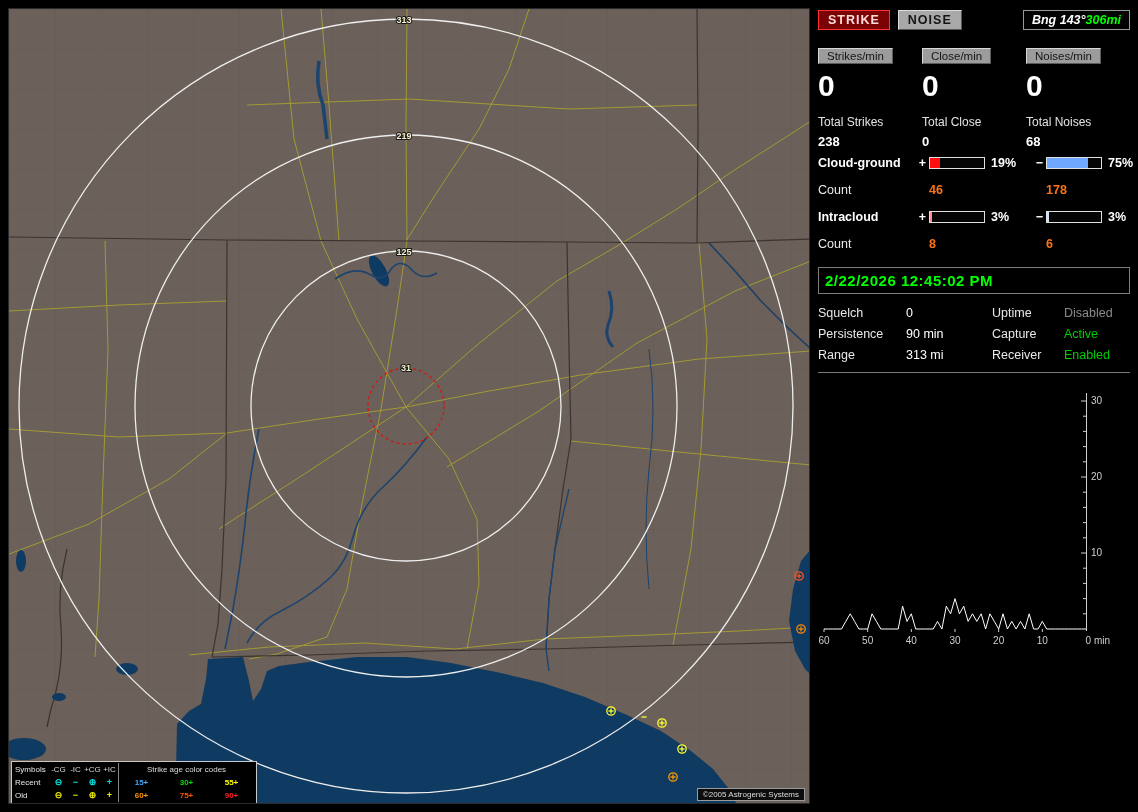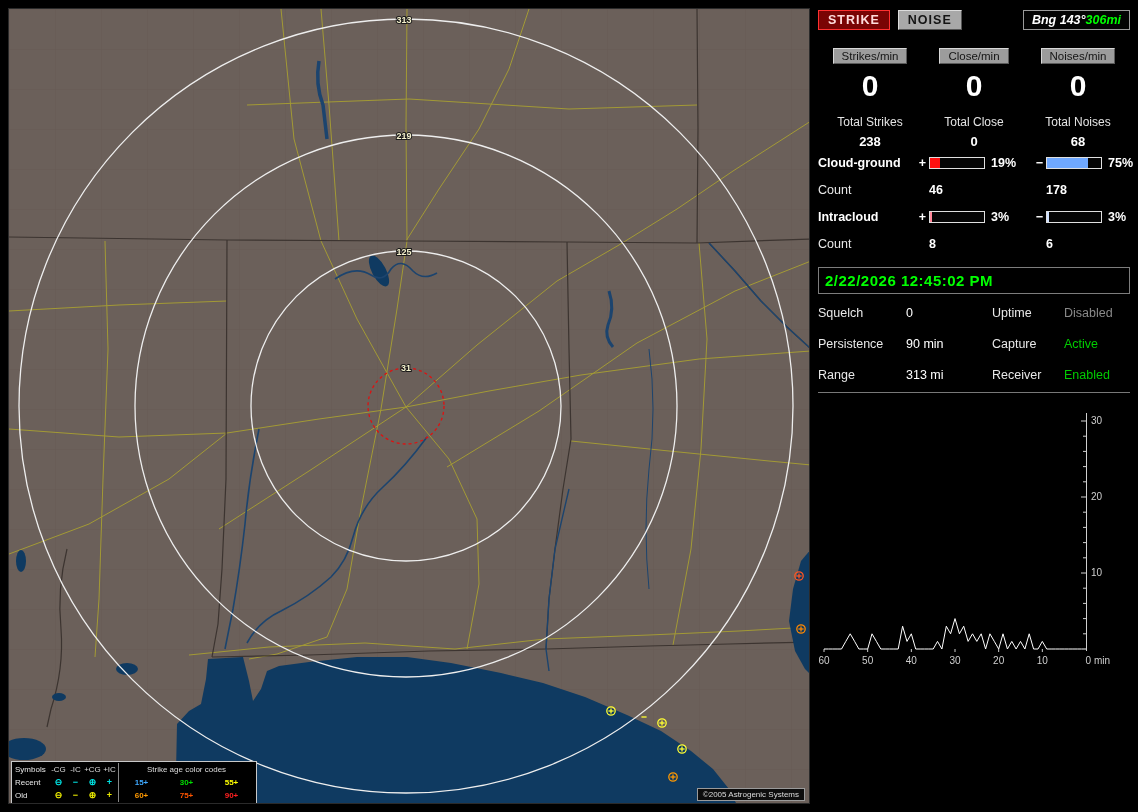--- a/index.html
+++ b/index.html
@@ -23,44 +23,44 @@
   
   #panel{position:absolute;left:818px;top:10px;width:312px;height:794px;color:#ddd;font-size:12.5px;}
   .toprow{display:flex;align-items:center;gap:8px;}
   .btn{font-weight:bold;font-size:12.5px;padding:2px 9px;cursor:default;}
   .btn-strike{background:var(--strike_button_bg);border:1px solid var(--strike_button_border);color:#ffdcdc;letter-spacing:1px;}
   .btn-noise{background:#a8a8a8;border:1px solid;border-color:#dcdcdc #555 #555 #dcdcdc;color:#151515;letter-spacing:1px;}
   .bearing{margin-left:auto;border:1px solid #9a9a9a;padding:2px 8px;display:flex;background:#030303;font-style:italic;}
   .bearing .bng{color:#fff;font-weight:bold;}
   .bearing .dist{color:var(--accent_green);font-weight:bold;}
 
-  .rates{display:flex;text-align:center;margin-top:18px;}
+  .rates{display:flex;margin-top:18px;}
   .rate-col{width:104px;}
   .rate-label{display:inline-block;background:#9c9c9c;color:#151515;border:1px solid;border-color:#d8d8d8 #5a5a5a #5a5a5a #d8d8d8;padding:1px 8px;font-size:11.5px;}
   .rate-val{font-size:30px;font-weight:bold;color:#fff;margin:5px 0 12px;}
   .total-label{font-size:12px;color:#e4e4e4;margin-bottom:5px;}
   .total-val{font-size:13px;color:#fff;font-weight:bold;}
 
   .dist-title{margin-top:18px;color:#c9c9c9;border-bottom:1px solid #9a9a9a;padding-bottom:3px;margin-bottom:6px;}
   .dist-row{display:grid;grid-template-columns:98px 13px 62px 42px 13px 62px 1fr;align-items:center;height:27px;}
   .dist-name{font-weight:bold;color:#fff;}
   .sign{color:#fff;font-weight:bold;text-align:center;}
   .bar{height:10px;border:1px solid #e0e0e0;background:#050505;margin-right:6px;}
   .bar i{display:block;height:100%;}
   .bar i.cgpos{background:var(--cg_pos_fill);}
   .bar i.cgneg{background:var(--cg_neg_fill);}
   .bar i.icpos{background:var(--ic_pos_fill);}
   .bar i.icneg{background:var(--ic_neg_fill);}
   .pct{font-weight:bold;color:#fff;}
   .cnt-label{color:#e8e8e8;}
-  .cnt-val{color:#ffffff;font-weight:bold;}
+  .cnt-val{color:#f97316;font-weight:bold;}
 
   .clockbox{margin-top:10px;border:1px solid #7d7d7d;padding:4px 6px;color:var(--accent_green);font-weight:bold;font-size:15px;letter-spacing:0.5px;}
 
-  .set-grid{display:grid;grid-template-columns:88px 86px 72px 1fr;row-gap:17px;margin-top:12px;}
+  .set-grid{display:grid;grid-template-columns:88px 86px 72px 1fr;row-gap:7px;margin-top:12px;}
   .set-grid .lbl{color:#e8e8e8;}
   .set-grid .val{color:#fff;}
   .val.active{color:var(--status_green);}
   .val.disabled{color:var(--disabled_gray);}
 
   hr.sep{border:0;border-top:1px solid #787878;margin:10px 0 8px;}
 
   .stat-grid{display:grid;grid-template-columns:88px 68px 80px 1fr;row-gap:8px;}
   .stat-grid .lbl{color:#9d9d9d;}
   .stat-grid .val{color:#fff;}

